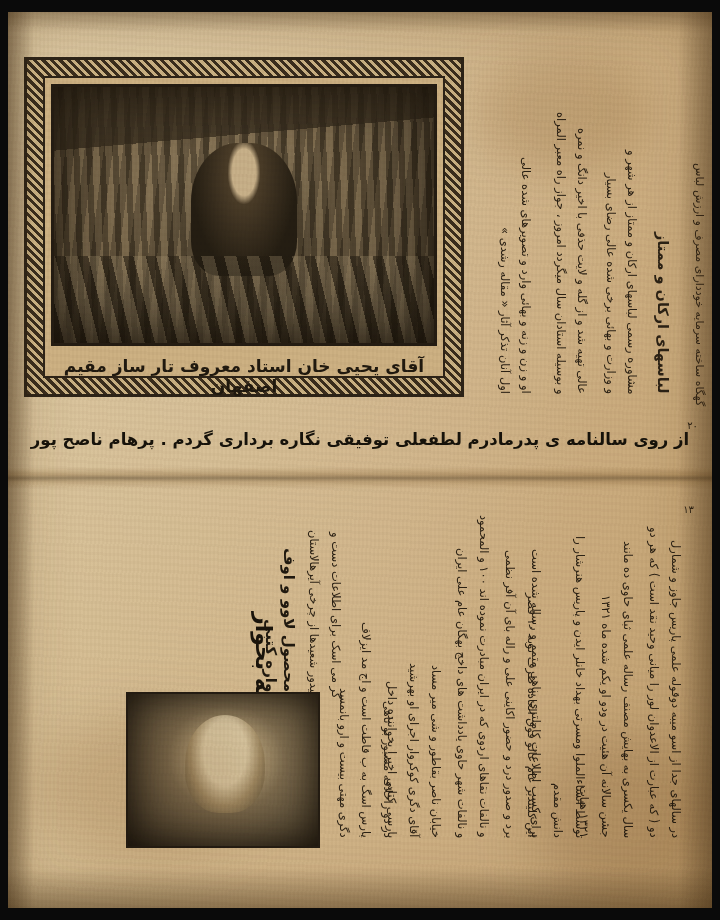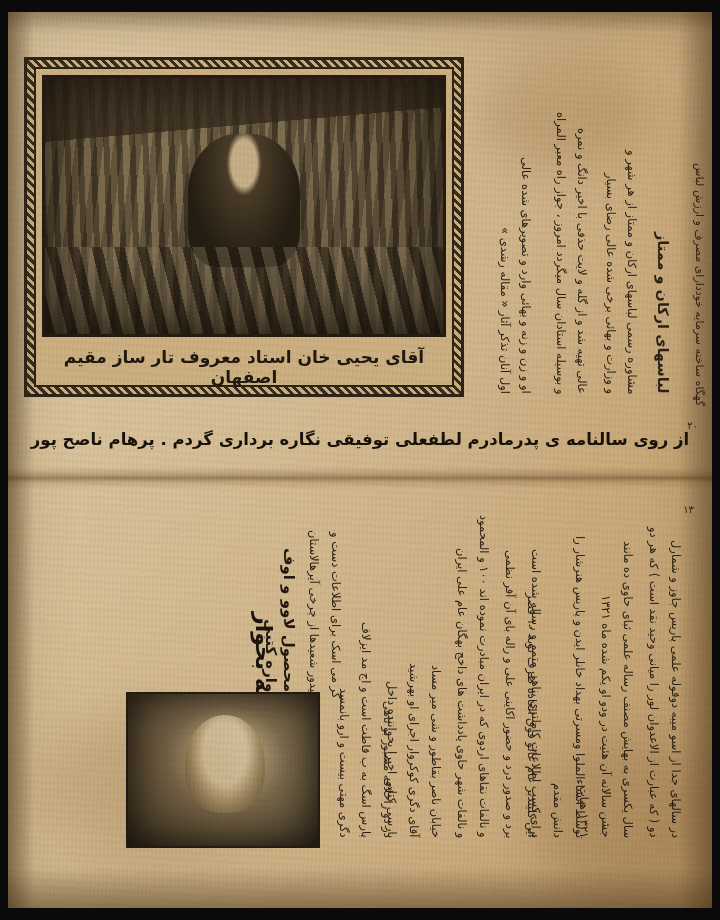--- a/index.html
+++ b/index.html
@@ -81,21 +81,21 @@
     position: absolute;
     left: 0; top: 0; width: 704px; height: 455px;
   }
   .plate-frame {
     position: absolute;
     left: 16px;
     top: 45px;
     width: 440px;
     height: 340px;
     border: 3px solid #2d2317;
-    padding: 7px;
+    padding: 16px;
     background:
       repeating-linear-gradient(45deg, #3a2d1c 0 3px, #c9b183 3px 6px);
     box-sizing: border-box;
   }
   .plate-inner {
     position: relative;
     width: 100%;
     height: 100%;
     border: 2px solid #2d2317;
     box-sizing: border-box;

